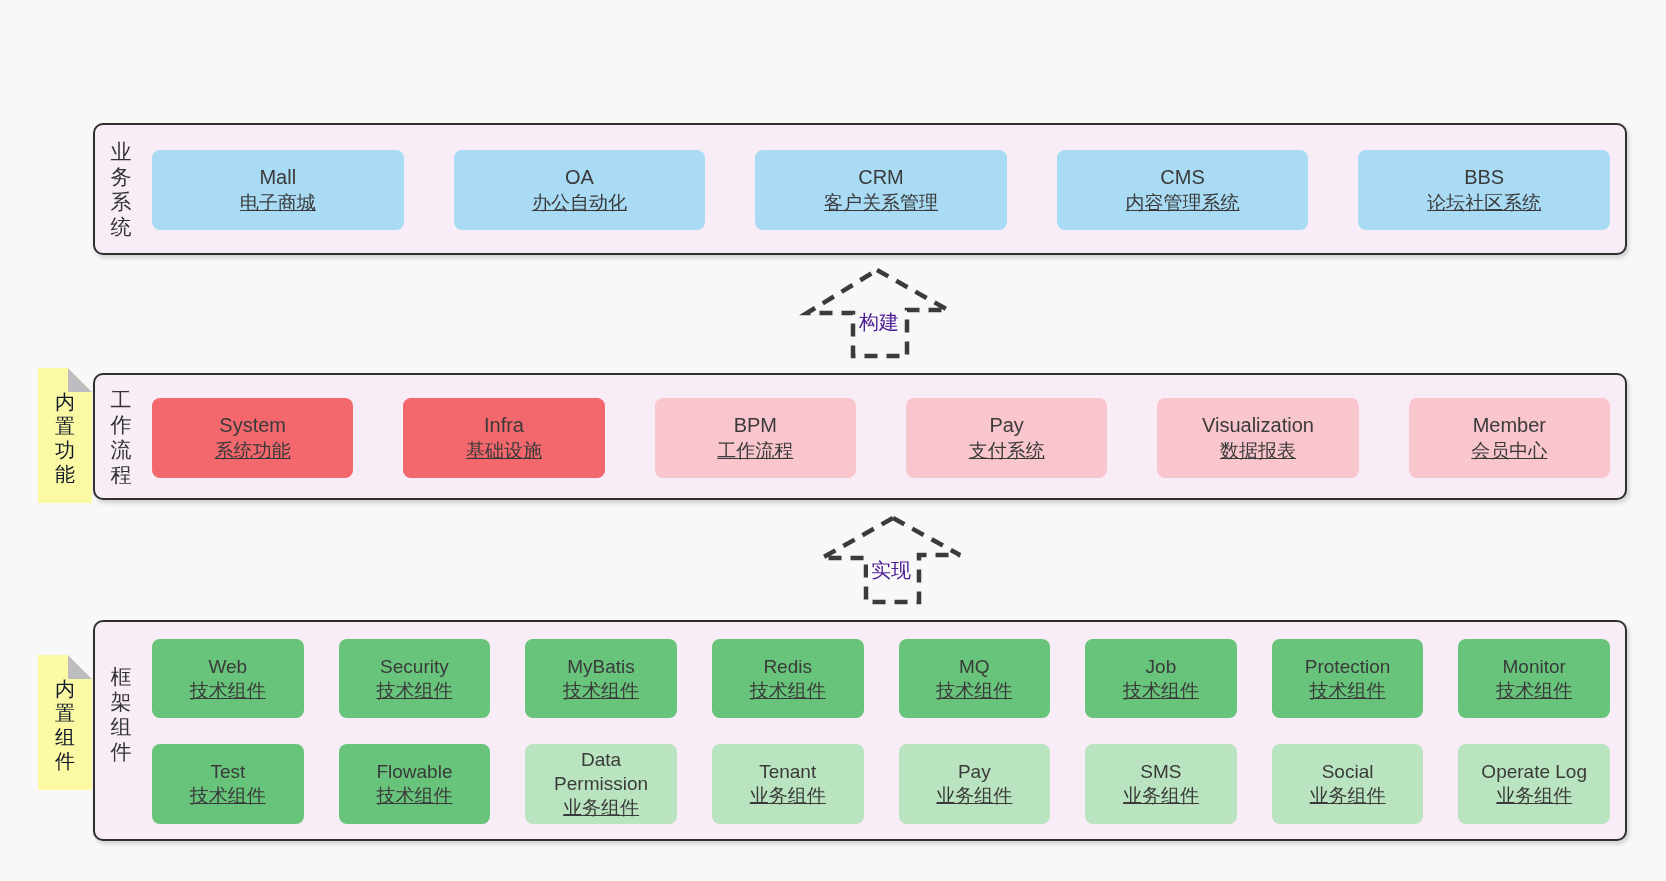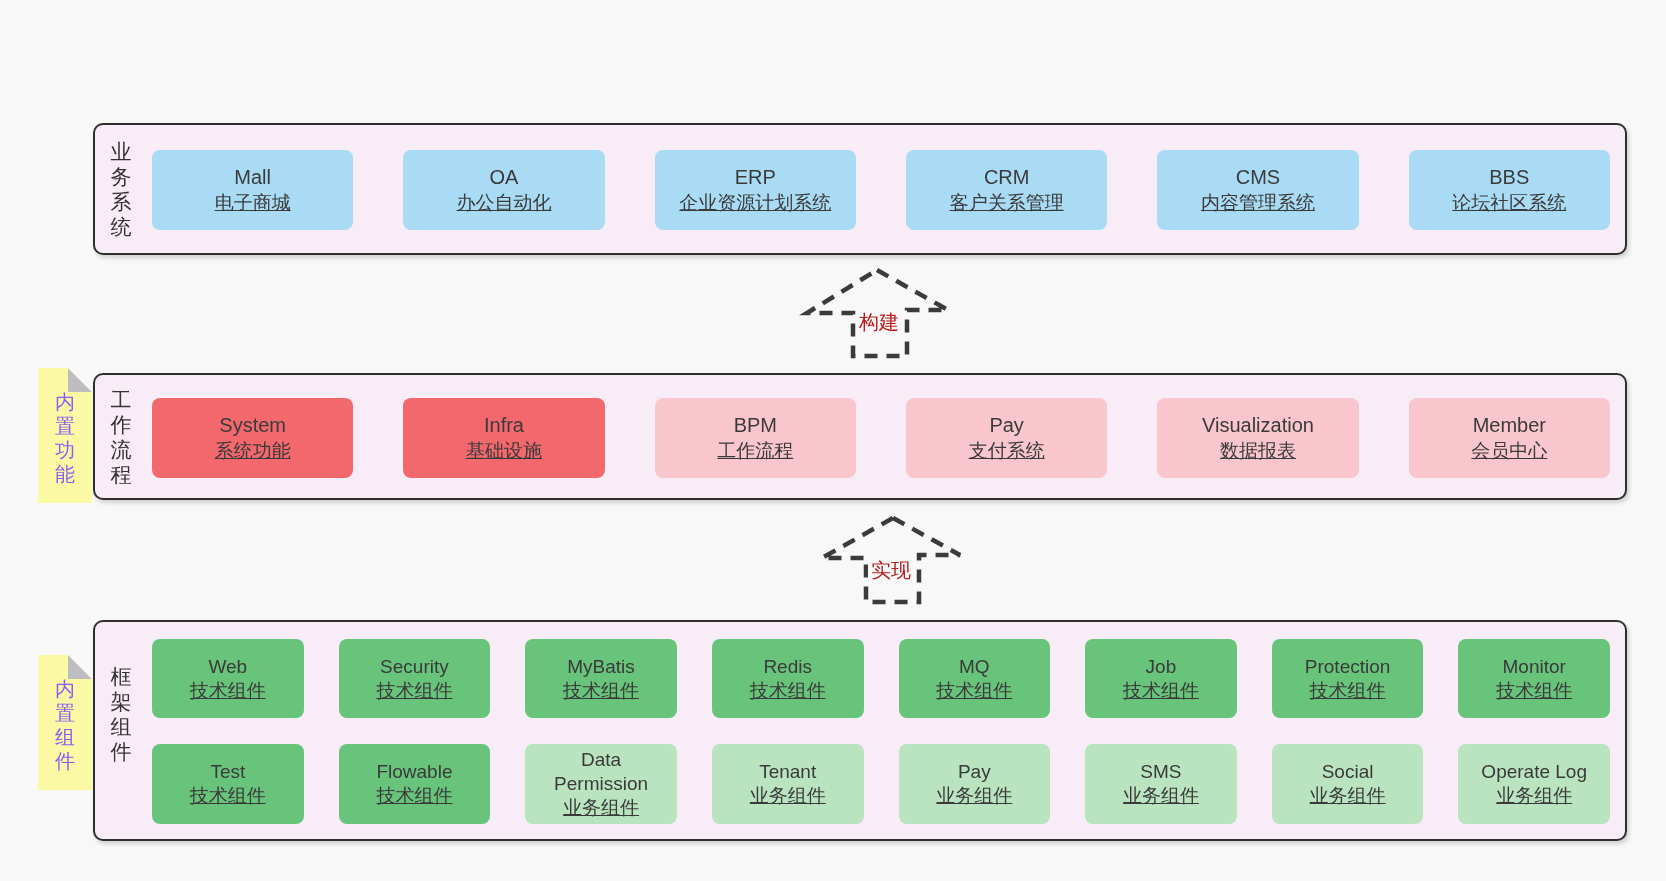--- a/index.html
+++ b/index.html
@@ -55,57 +55,53 @@
     clip-path:polygon(0 0, 30px 0, 54px 24px, 54px 100%, 0 100%);
   }
   #sticky-modules    { top:368px; }
   #sticky-components { top:655px; }
   .sticky .fold {
     position:absolute; top:0; right:0; width:24px; height:24px;
     background:linear-gradient(to bottom left, rgba(0,0,0,0) 48%, #bdbdc1 52%);
   }
   .sticky .sticky-text {
     position:absolute; top:22px; left:50%; transform:translateX(-50%);
-    width:22px; font-size:20px; line-height:24px; text-align:center; color:#8b5cf6;
+    width:22px; font-size:20px; line-height:24px; text-align:center; color:#0f172a;
     word-break:break-all; line-break:anywhere; overflow-wrap:anywhere;
   }
 
   .arrow { position:absolute; z-index:0; }
   #arrow-build     { left:790px; top:258px; }
   #arrow-implement { left:805px; top:506px; }
   .arrow path {
     fill:#f8f8f8; stroke:#3b3b3b; stroke-width:4.5;
     stroke-dasharray:13 9; stroke-linejoin:miter; stroke-linecap:butt;
   }
   .arrow-label {
     position:absolute; z-index:3; transform:translate(-50%,-50%);
-    background:#f8f8f8; padding:0 3px; font-size:20px; color:#b91c1c; white-space:nowrap;
+    background:#f8f8f8; padding:0 3px; font-size:20px; color:#4c1d95; white-space:nowrap;
   }
   #arrow-label-build     { left:879px; top:322px; }
   #arrow-label-implement { left:891px; top:570px; }
 </style>
 </head>
 <body>
 
 <div class="page">
 
   <div class="panel" id="panel-business">
     <div class="v-label">业务系统</div>
     <div class="box-row">
       <div class="box blue">
         <div class="box-title">Mall</div>
         <div class="box-sub">电子商城</div>
       </div>
       <div class="box blue">
         <div class="box-title">OA</div>
         <div class="box-sub">办公自动化</div>
-      </div>
-      <div class="box blue">
-        <div class="box-title">ERP</div>
-        <div class="box-sub">企业资源计划系统</div>
       </div>
       <div class="box blue">
         <div class="box-title">CRM</div>
         <div class="box-sub">客户关系管理</div>
       </div>
       <div class="box blue">
         <div class="box-title">CMS</div>
         <div class="box-sub">内容管理系统</div>
       </div>
       <div class="box blue">

